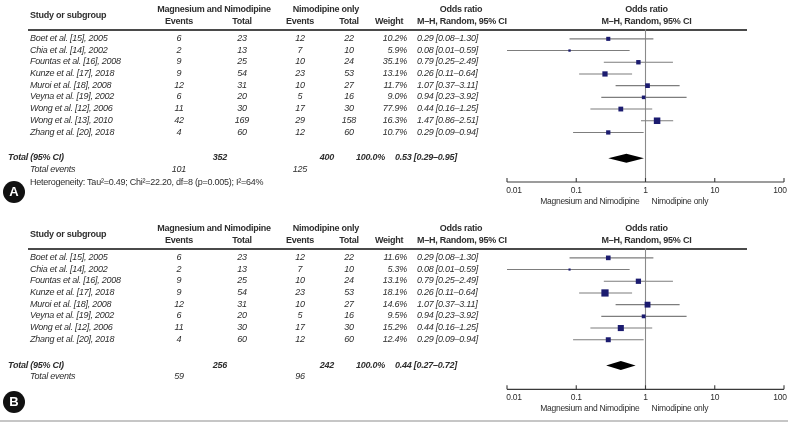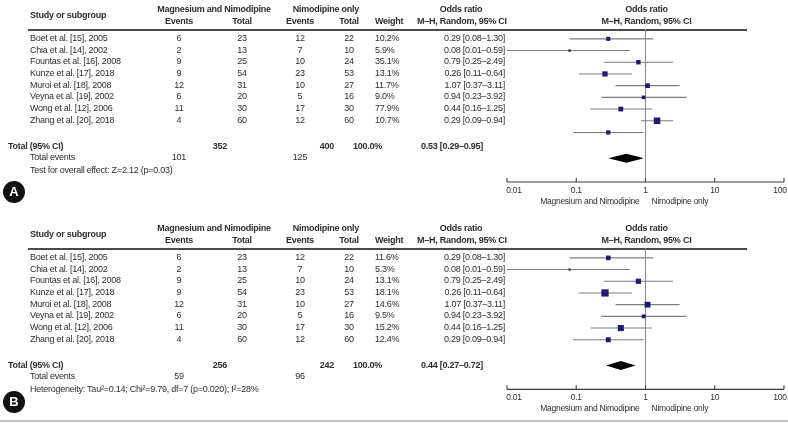--- a/index.html
+++ b/index.html
@@ -13,25 +13,25 @@
   .panel { position:absolute; left:0; width:747px; }
   .panel-a { top:0; height:214px; }
   .panel-b { top:219px; height:203px; }
   .hdr { position:relative; padding-top:3px; height:27px; font-weight:700; }
   .study-hdr { position:absolute; left:30px; top:3px; height:24px; line-height:24px; }
   .hdr-grid1 { display:grid; grid-template-columns:151px 126px 98px 42px 88px 283px; height:12px; line-height:12px; }
   .hdr-grid2 { display:grid; grid-template-columns:151px 56px 70px 46px 52px 42px 88px 283px; height:12px; line-height:12px; }
   .hc { text-align:center; white-space:nowrap; }
   .hw { padding-right:8px; }
   .rule { height:2px; background:#4a4a4a; margin:2px 0 2px 28px; }
-  .row { display:grid; grid-template-columns:121px 56px 70px 46px 52px 42px 88px; margin-left:30px; height:11.7px; line-height:11.7px; }
+  .row { display:grid; grid-template-columns:121px 56px 70px 46px 52px 42px 88px; margin-left:30px; height:11.7px; line-height:11.7px;font-style:italic; }
   .cell { white-space:nowrap; }
   .num { text-align:center; }
-  .weight { text-align:left; padding-right:10px; }
-  .or { text-align:right; }
+  .weight { text-align:right; padding-right:10px; }
+  .or { text-align:left; }
   .gap { height:14px; }
   .row.total { font-weight:700;margin-left:8px; }
   .footline { margin-left:30px; height:12.5px; line-height:12.5px; white-space:nowrap; }
   .plot { position:absolute; left:505px; top:0; width:283px; height:100%; }
   .plot text { font-family:"Liberation Sans","DejaVu Sans",sans-serif; letter-spacing:-0.25px; }
   .badge {
     position:absolute; left:3px; width:22px; height:22px; border-radius:50%;
     background:#111; color:#fff; font-weight:700; font-size:13px;
     text-align:center; line-height:22px; letter-spacing:0;
   }
@@ -131,20 +131,29 @@
   <div class="row">
     <div class="cell study">Wong et al. [12], 2006</div>
     <div class="cell num">11</div>
     <div class="cell num">30</div>
     <div class="cell num">17</div>
     <div class="cell num">30</div>
     <div class="cell weight">77.9%</div>
     <div class="cell or">0.44 [0.16–1.25]</div>
   </div>
 
+  <div class="row">
+    <div class="cell study">Wong et al. [13], 2010</div>
+    <div class="cell num">42</div>
+    <div class="cell num">169</div>
+    <div class="cell num">29</div>
+    <div class="cell num">158</div>
+    <div class="cell weight">16.3%</div>
+    <div class="cell or">1.47 [0.86–2.51]</div>
+  </div>
 
   <div class="row">
     <div class="cell study">Zhang et al. [20], 2018</div>
     <div class="cell num">4</div>
     <div class="cell num">60</div>
     <div class="cell num">12</div>
     <div class="cell num">60</div>
     <div class="cell weight">10.7%</div>
     <div class="cell or">0.29 [0.09–0.94]</div>
   </div>
@@ -161,21 +170,21 @@
     </div>
     <div class="row">
       <div class="cell">Total events</div>
       <div class="cell num">101</div>
       <div class="cell num"></div>
       <div class="cell num">125</div>
       <div class="cell num"></div>
         <div class="cell"></div>
         <div class="cell"></div>
     </div>
-    <div class="footline">Test for overall effect: Z=2.12 (p=0.03)</div>
+    <div class="footline">Heterogeneity: Tau²=0.49; Chi²=22.20, df=8 (p=0.005); I²=64%</div>
     <svg class="plot" viewBox="0 0 283 214" width="283" height="214">
         <line x1="140.5" y1="29" x2="140.5" y2="182.00000000000003" stroke="#8a8a8a" stroke-width="1.1"></line>
         <line x1="64.53898159919208" y1="38.85" x2="148.39057714724845" y2="38.85" stroke="#7d7d7d" stroke-width="1.1"></line>
         <rect x="101.2310613545027" y="36.81" width="4.08" height="4.08" fill="#1b1b6f"></rect>
         <line x1="2" y1="50.550000000000004" x2="124.6315018062185" y2="50.550000000000004" stroke="#7d7d7d" stroke-width="1.1"></line>
         <rect x="63.358981599192084" y="49.370000000000005" width="2.3600000000000003" height="2.3600000000000003" fill="#1b1b6f"></rect>
         <line x1="98.8073456005386" y1="62.25" x2="167.93680478637975" y2="62.25" stroke="#7d7d7d" stroke-width="1.1"></line>
         <rect x="131.21067607186308" y="60.05" width="4.4" height="4.4" fill="#1b1b6f"></rect>
         <line x1="74.11644344720708" y1="73.94999999999999" x2="127.07796319838418" y2="73.94999999999999" stroke="#7d7d7d" stroke-width="1.1"></line>
         <rect x="97.36690434697914" y="71.32999999999998" width="5.24" height="5.24" fill="#1b1b6f"></rect>
@@ -322,21 +331,20 @@
     </div>
     <div class="row">
       <div class="cell">Total events</div>
       <div class="cell num">59</div>
       <div class="cell num"></div>
       <div class="cell num">96</div>
       <div class="cell num"></div>
         <div class="cell"></div>
         <div class="cell"></div>
     </div>
-    <div class="footline">Heterogeneity: Tau²=0.14; Chi²=9.79, df=7 (p=0.020); I²=28%</div>
     <svg class="plot" viewBox="0 0 283 203" width="283" height="203">
         <line x1="140.5" y1="29" x2="140.5" y2="170.3" stroke="#8a8a8a" stroke-width="1.1"></line>
         <line x1="64.53898159919208" y1="38.85" x2="148.39057714724845" y2="38.85" stroke="#7d7d7d" stroke-width="1.1"></line>
         <rect x="100.95106135450271" y="36.53" width="4.64" height="4.64" fill="#1b1b6f"></rect>
         <line x1="2" y1="50.550000000000004" x2="124.6315018062185" y2="50.550000000000004" stroke="#7d7d7d" stroke-width="1.1"></line>
         <rect x="63.47898159919208" y="49.49" width="2.12" height="2.12" fill="#1b1b6f"></rect>
         <line x1="98.8073456005386" y1="62.25" x2="167.93680478637975" y2="62.25" stroke="#7d7d7d" stroke-width="1.1"></line>
         <rect x="130.79067607186306" y="59.63" width="5.24" height="5.24" fill="#1b1b6f"></rect>
         <line x1="74.11644344720708" y1="73.94999999999999" x2="127.07796319838418" y2="73.94999999999999" stroke="#7d7d7d" stroke-width="1.1"></line>
         <rect x="96.36690434697914" y="70.32999999999998" width="7.240000000000001" height="7.240000000000001" fill="#1b1b6f"></rect>

